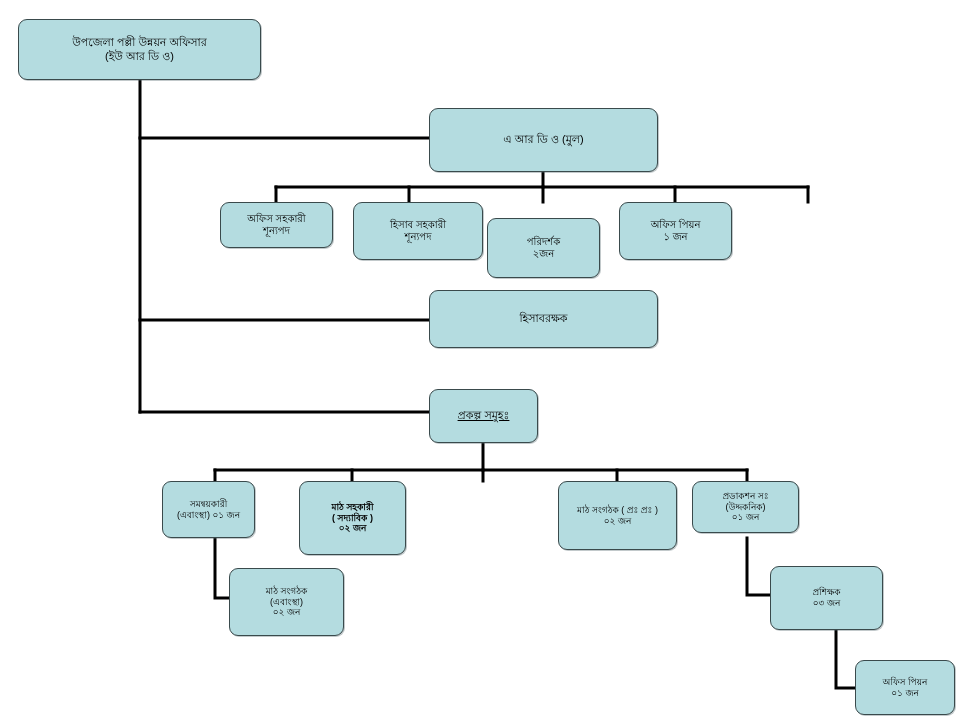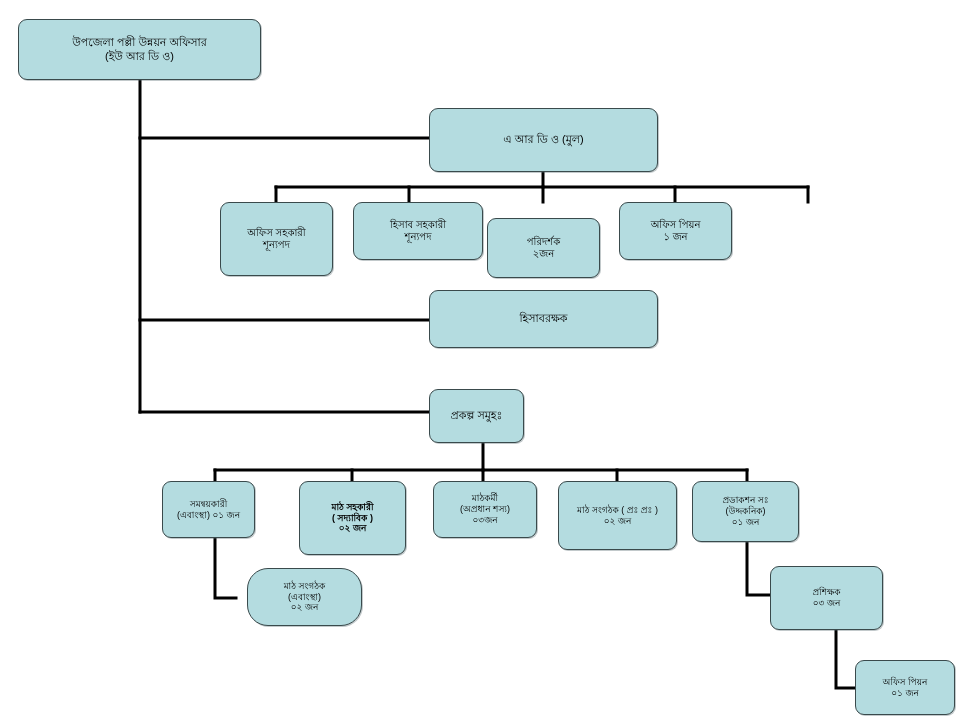--- a/index.html
+++ b/index.html
@@ -94,21 +94,21 @@
 
   <div class="node s11" style="left:18px; top:19px; width:243px; height:61px;">
     <span class="line">উপজেলা পল্লী উন্নয়ন অফিসার</span>
     <span class="line">(ইউ আর ডি ও)</span>
   </div>
 
   <div class="node s11" style="left:429px; top:108px; width:229px; height:64px;border-radius:9px;">
     <span class="line">এ আর ডি ও (মুল)</span>
   </div>
 
-  <div class="node s10" style="left:220px; top:202px; width:113px; height:74px;">
+  <div class="node s10" style="left:220px; top:202px; width:113px; height:46px;">
     <span class="line">অফিস সহকারী</span>
     <span class="line">শূন্যপদ</span>
   </div>
 
   <div class="node s10" style="left:353px; top:202px; width:130px; height:58px;">
     <span class="line">হিসাব সহকারী</span>
     <span class="line">শূন্যপদ</span>
   </div>
 
   <div class="node s10" style="left:487px; top:218px; width:113px; height:60px;">
@@ -119,53 +119,48 @@
   <div class="node s10" style="left:619px; top:202px; width:113px; height:58px;">
     <span class="line">অফিস পিয়ন</span>
     <span class="line">১ জন</span>
   </div>
 
 
   <div class="node s11" style="left:429px; top:290px; width:229px; height:58px;">
     <span class="line">হিসাবরক্ষক</span>
   </div>
 
-  <div class="node s11" style="left:429px; top:389px; width:95px; height:54px;">
+  <div class="node s11" style="left:429px; top:389px; width:109px; height:54px;text-decoration:underline;">
     <span class="line">প্রকল্প সমুহঃ</span>
   </div>
 
   <div class="node s9" style="left:162px; top:481px; width:93px; height:57px;">
     <span class="line">সমন্বয়কারী</span>
     <span class="line">(এবাংস্থা) ০১ জন</span>
   </div>
 
   <div class="node s9" style="left:299px; top:481px; width:107px; height:74px;font-weight:bold;">
     <span class="line">মাঠ সহকারী</span>
     <span class="line">( সদ্যাবিক )</span>
     <span class="line">০২ জন</span>
   </div>
 
-  <div class="node s9" style="left:433px; top:481px; width:104px; height:57px;">
-    <span class="line">মাঠকর্মী</span>
-    <span class="line">(অপ্রধান শস্য)</span>
-    <span class="line">০৩জন</span>
-  </div>
 
   <div class="node s9" style="left:558px; top:481px; width:119px; height:69px;">
     <span class="line">মাঠ সংগঠক ( প্রঃ প্রঃ )</span>
     <span class="line">০২ জন</span>
   </div>
 
-  <div class="node s9" style="left:692px; top:481px; width:107px; height:61px;">
+  <div class="node s9" style="left:692px; top:481px; width:107px; height:52px;">
     <span class="line">প্রডাকশন সঃ</span>
     <span class="line">(উদ্দকনিক)</span>
     <span class="line">০১ জন</span>
   </div>
 
-  <div class="node s9" style="left:247px; top:568px; width:115px; height:58px;border-radius:21px;">
+  <div class="node s9" style="left:229px; top:568px; width:115px; height:68px;">
     <span class="line">মাঠ সংগঠক</span>
     <span class="line">(এবাংস্থা)</span>
     <span class="line">০২ জন</span>
   </div>
 
   <div class="node s9" style="left:770px; top:566px; width:113px; height:64px;">
     <span class="line">প্রশিক্ষক</span>
     <span class="line">০৩ জন</span>
   </div>
 

